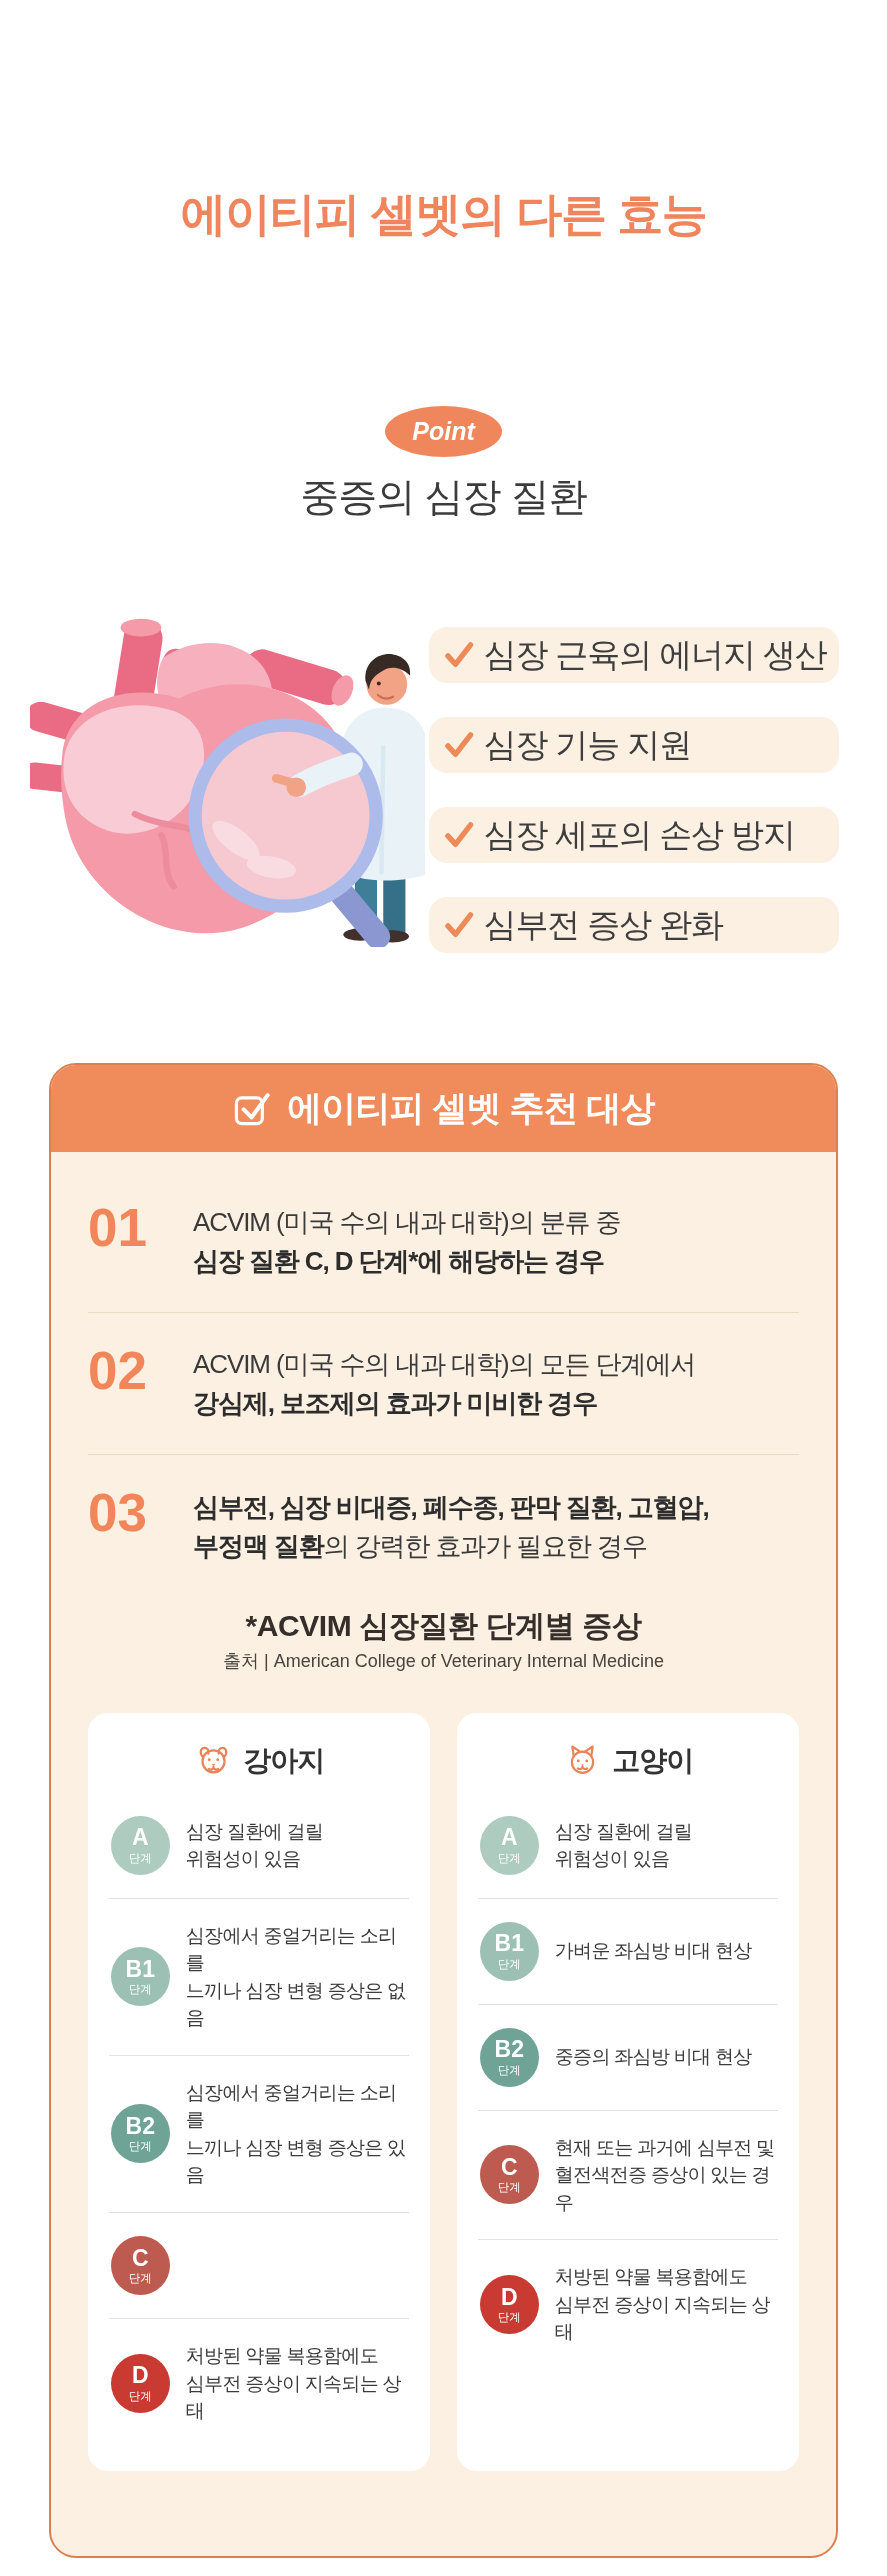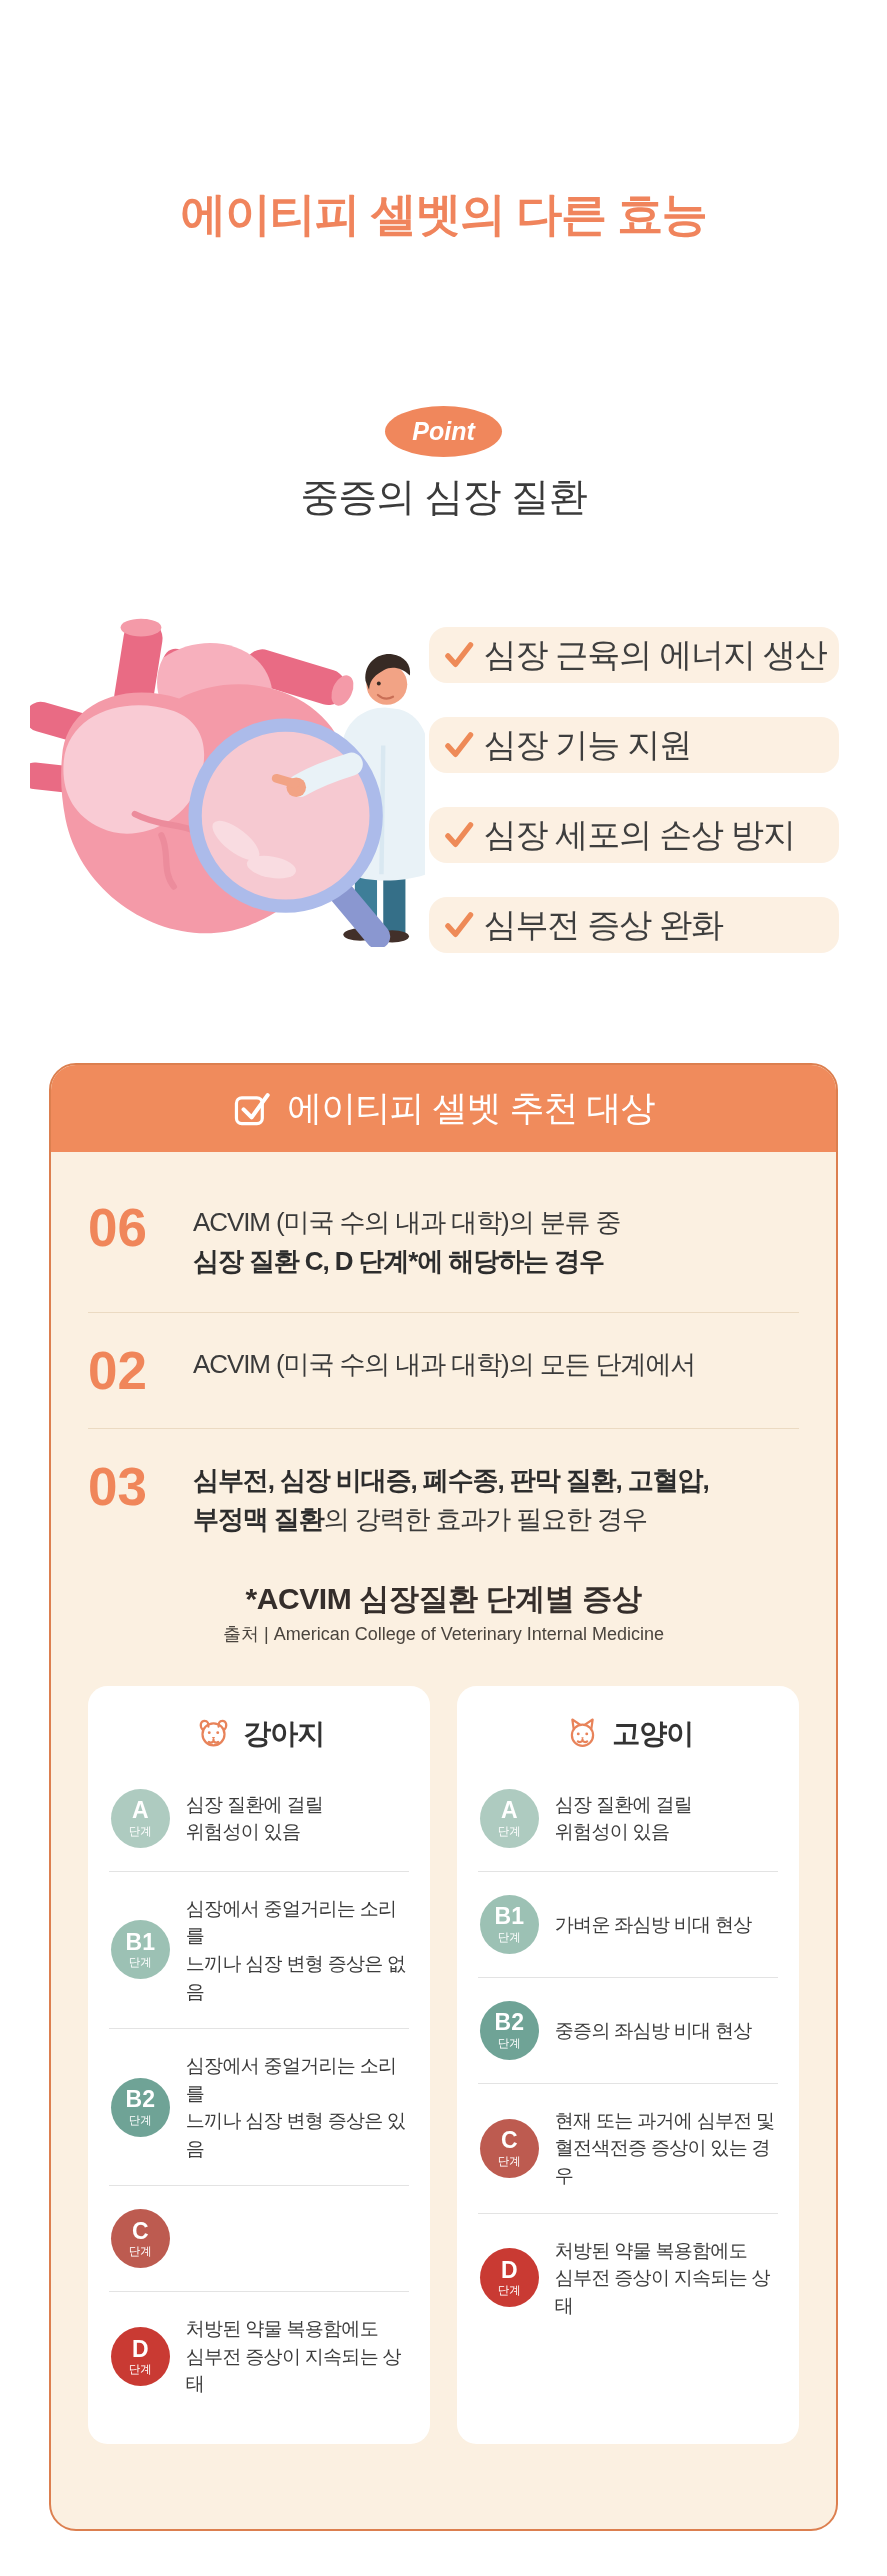--- a/index.html
+++ b/index.html
@@ -21,21 +21,21 @@
   .benefits{flex:1;display:flex;flex-direction:column;gap:34px;padding-top:19.5px;margin-left:3.5px;}
   .benefit-pill{height:56px;background:#FCF0E2;border-radius:18px;display:flex;
                 align-items:center;gap:9px;padding:0 12.4px 0 14px;}
   .benefit-pill .check{width:32px;height:32px;flex:none;display:flex;align-items:center;}
   .benefit-pill .label{font-size:33px;font-weight:500;color:#3E3E3E;letter-spacing:-1.1px;white-space:nowrap;}
 
   
   .reco-box{margin:110px 49px 0;border:2.7px solid #DC7F4F;border-radius:27px;
             background:#FBF0E1;overflow:hidden;padding-bottom:85px;}
   .reco-header{height:87px;background:#F08B5C;display:flex;align-items:center;
-               justify-content:center;gap:14px;color:#fff;font-size:35px;font-weight:400;
+               justify-content:center;gap:14px;color:#fff;font-size:35px;font-weight:700;
                letter-spacing:-0.9px;}
   .reco-header .cb-icon{width:41px;height:41px;display:flex;align-items:center;}
   .reco-items{padding:18px 37px 0;}
   .reco-item{display:flex;align-items:flex-start;padding:31px 0;}
   .reco-item .num{width:105px;flex:none;font-size:53px;font-weight:700;color:#F0865A;line-height:1;}
   .reco-item .lines{font-size:26px;line-height:1.5;color:#3A3A3A;letter-spacing:-1.1px;
                     padding-top:1.8px;white-space:nowrap;}
   .reco-item .lines b{font-weight:700;color:#2D2D2D;}
   .reco-divider{height:0.9px;background:#EBDAC2;}
 
@@ -155,27 +155,27 @@
         <svg width="41" height="41" viewBox="0 0 46 46">
           <rect x="5" y="11" width="29" height="29" rx="6" fill="none" stroke="#ffffff" stroke-width="3.6"></rect>
           <path d="M13 24 L22 33 L40 8" fill="none" stroke="#ffffff" stroke-width="4.6" stroke-linecap="round" stroke-linejoin="round"></path>
         </svg>
       </span>
       <span>에이티피 셀벳 추천 대상</span>
     </div>
 
     <div class="reco-items">
         <div class="reco-item">
-          <div class="num">06</div>
+          <div class="num">01</div>
           <div class="lines"><span>ACVIM (미국 수의 내과 대학)의 분류 중</span><br><b>심장 질환 C, D 단계*에 해당하는 경우</b></div>
         </div>
         <div class="reco-divider"></div>
         <div class="reco-item">
           <div class="num">02</div>
-          <div class="lines"><span>ACVIM (미국 수의 내과 대학)의 모든 단계에서</span><br></div>
+          <div class="lines"><span>ACVIM (미국 수의 내과 대학)의 모든 단계에서</span><br><b>강심제, 보조제의 효과가 미비한 경우</b></div>
         </div>
         <div class="reco-divider"></div>
         <div class="reco-item">
           <div class="num">03</div>
           <div class="lines"><b>심부전, 심장 비대증, 폐수종, 판막 질환, 고혈압,</b><br><b>부정맥 질환</b><span>의 강력한 효과가 필요한 경우</span></div>
         </div>
       </div>
 
     <div class="footnote-title">*ACVIM 심장질환 단계별 증상</div>
     <div class="footnote-source">출처 | American College of Veterinary Internal Medicine</div>

